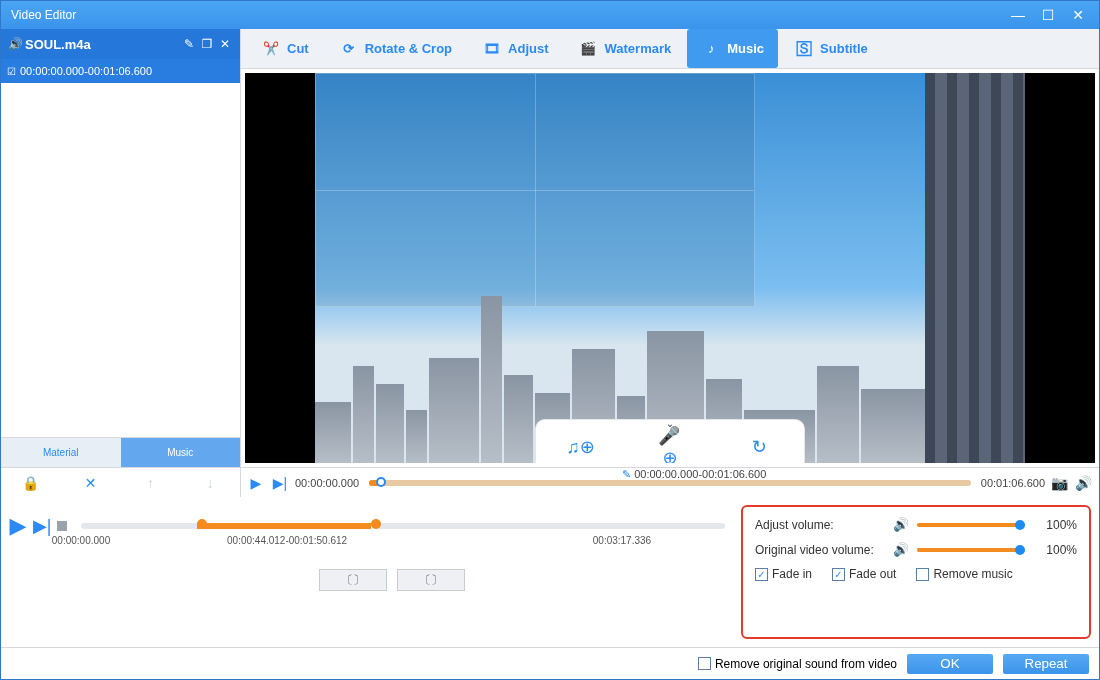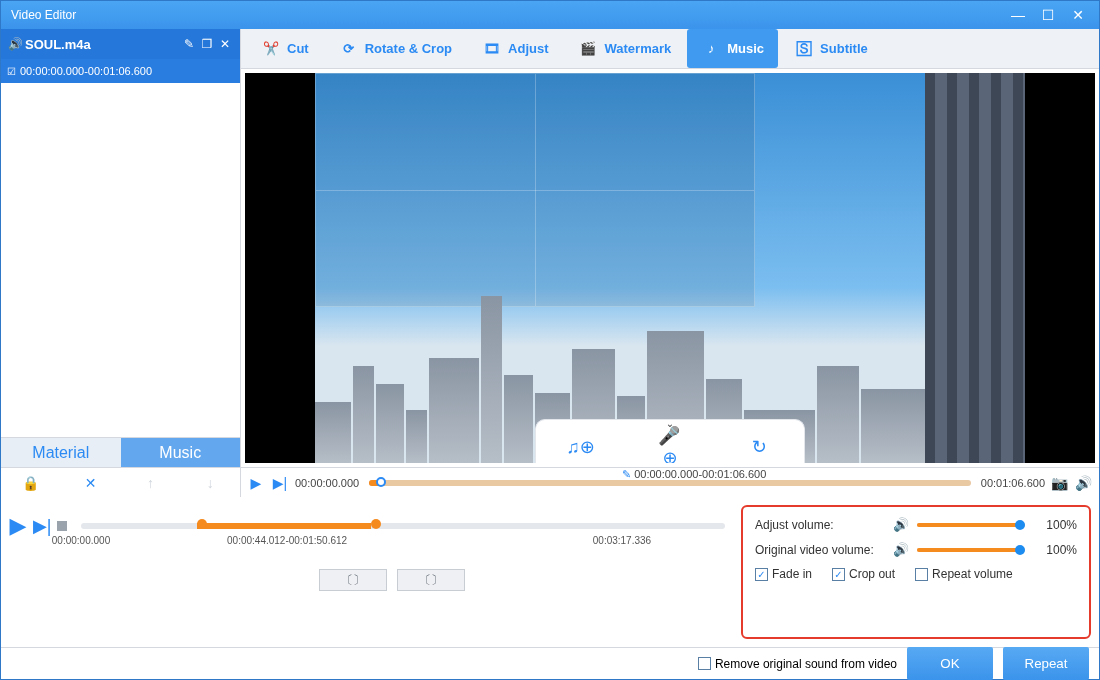--- a/index.html
+++ b/index.html
@@ -77,21 +77,21 @@
     align-items: center;
     padding: 0 6px;
     gap: 4px;
   }
   .clip-row .check { font-size: 10px; }
   .sidebar-fill { flex: 1; background: var(--white); }
   .side-tabs { height: 30px; display: flex; }
   .side-tab {
     flex: 1;
     display: flex; align-items: center; justify-content: center;
-    font-size: 16px;
+    font-size: 10px;
     color: var(--blue-text);
     background: #e8eef5;
     border-top: 1px solid var(--border);
     text-align: center;
   }
   .side-tab.active { background: #63a7ee; color: #fff; }
   .side-actions { height: 30px; display: flex; border-top: 1px solid var(--border); }
   .side-act {
     flex: 1;
     display: flex; align-items: center; justify-content: center;
@@ -279,21 +279,21 @@
     height: 32px;
     display: flex;
     align-items: center;
     justify-content: flex-end;
     gap: 10px;
     padding: 0 10px;
     border-top: 1px solid var(--border);
     font-size: 12px;
   }
   .btn {
-    width: 86px; height: 33px;
+    width: 86px; height: 20px;
     background: linear-gradient(#57a9f3,#3b94eb);
     color: #fff; border: none; border-radius: 2px;
     display: flex; align-items: center; justify-content: center;
   }
 </style>
 </head>
 <body>
 
 <div class="window">
 
@@ -452,25 +452,25 @@
             </div>
           <span class="vval">100%</span>
         </div>
         <div class="chk-row">
           <label class="chk">
             <span class="chk-box">✓</span>
               <span>Fade in</span>
           </label>
           <label class="chk">
             <span class="chk-box">✓</span>
-              <span>Crop out</span>
+              <span>Fade out</span>
           </label>
           <label class="chk">
             <span class="chk-box"></span>
-              <span>Repeat volume</span>
+              <span>Remove music</span>
           </label>
         </div>
       </div>
 
     </div>
 
     <div class="footer">
       <label class="chk">
         <span class="chk-box"></span>
           <span>Remove original sound from video</span>

